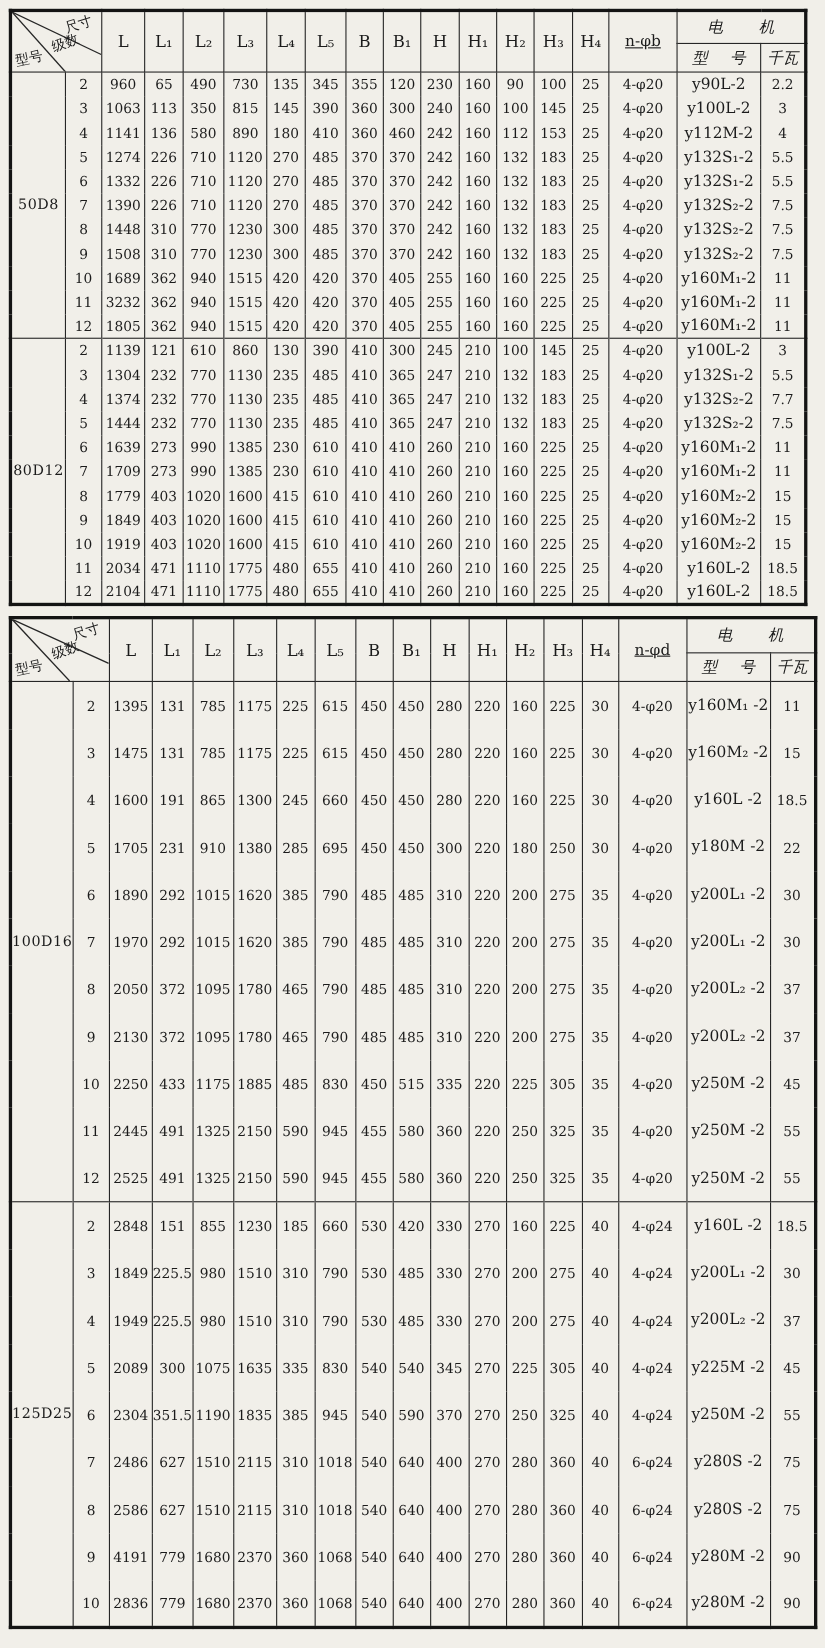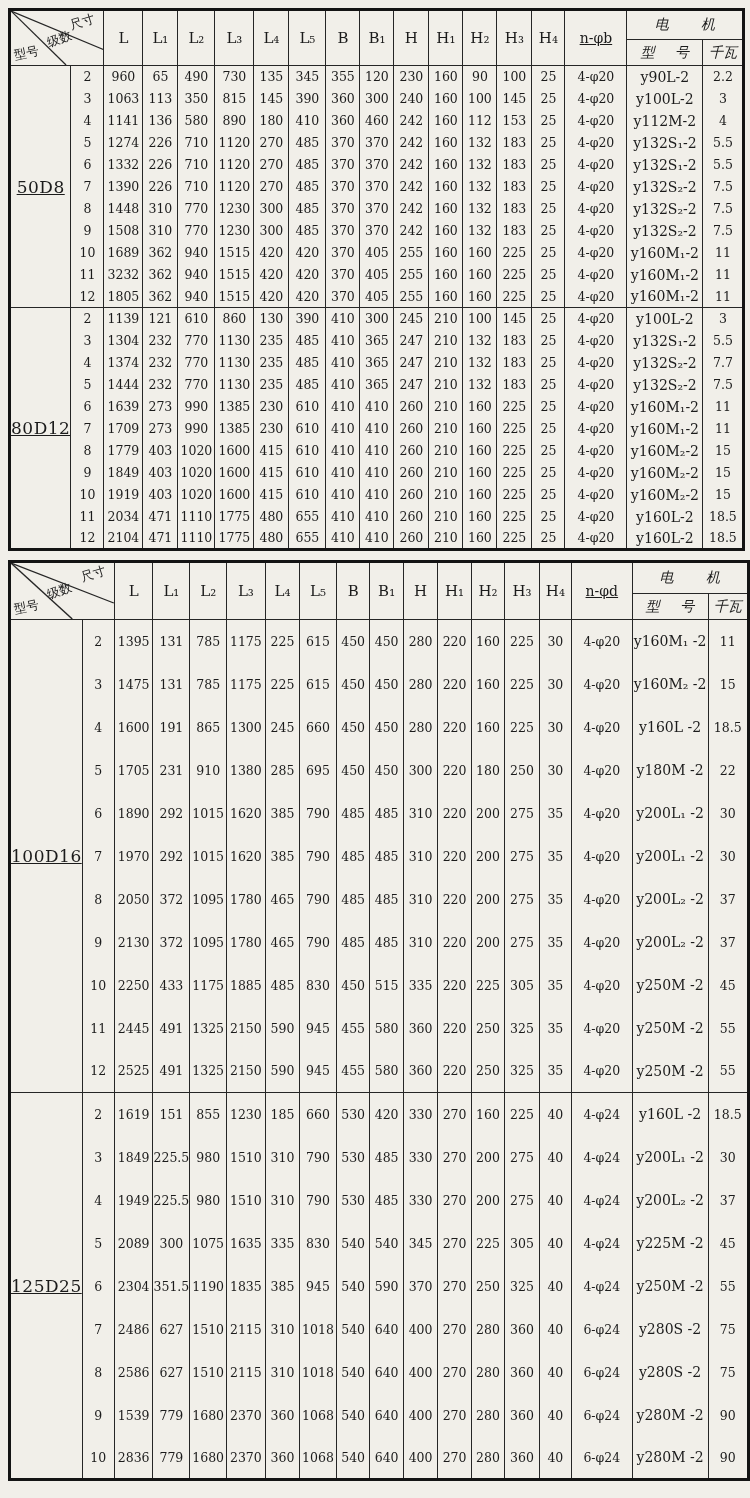--- a/index.html
+++ b/index.html
@@ -42,21 +42,21 @@
   
   td{
     border-left:1px solid #262626;border-right:1px solid #262626;
     border-top:none;border-bottom:none;
     text-align:center;font-size:12.5px;padding:0;
     overflow:hidden;white-space:nowrap;
   }
   tr.group-start td{border-top:1.6px solid #262626;}
   .t1 tbody tr{height:22px}
   .t2 tbody tr{height:43px}
-  td.model{font-size:17px;letter-spacing:0.5px;text-decoration:underline;}
+  td.model{font-size:13px;letter-spacing:0.5px;}
   td.motor-cell{font-size:14px;}
 </style>
 </head>
 <body>
 
 <div class="sheet">
 
   <table class="sheet-table t1">
     <colgroup>
       <col class="c-model">
@@ -794,21 +794,21 @@
           <td>250</td>
           <td>325</td>
           <td>35</td>
           <td>4-φ20</td>
           <td class="motor-cell">y250M -2</td>
           <td>55</td>
         </tr>
         <tr class="group-start">
           <td rowspan="9" class="model">125D25</td>
           <td>2</td>
-          <td>1619</td>
+          <td>2848</td>
           <td>151</td>
           <td>855</td>
           <td>1230</td>
           <td>185</td>
           <td>660</td>
           <td>530</td>
           <td>420</td>
           <td>330</td>
           <td>270</td>
           <td>160</td>
@@ -927,21 +927,21 @@
           <td>270</td>
           <td>280</td>
           <td>360</td>
           <td>40</td>
           <td>6-φ24</td>
           <td class="motor-cell">y280S -2</td>
           <td>75</td>
         </tr>
         <tr>
           <td>9</td>
-          <td>1539</td>
+          <td>4191</td>
           <td>779</td>
           <td>1680</td>
           <td>2370</td>
           <td>360</td>
           <td>1068</td>
           <td>540</td>
           <td>640</td>
           <td>400</td>
           <td>270</td>
           <td>280</td>

